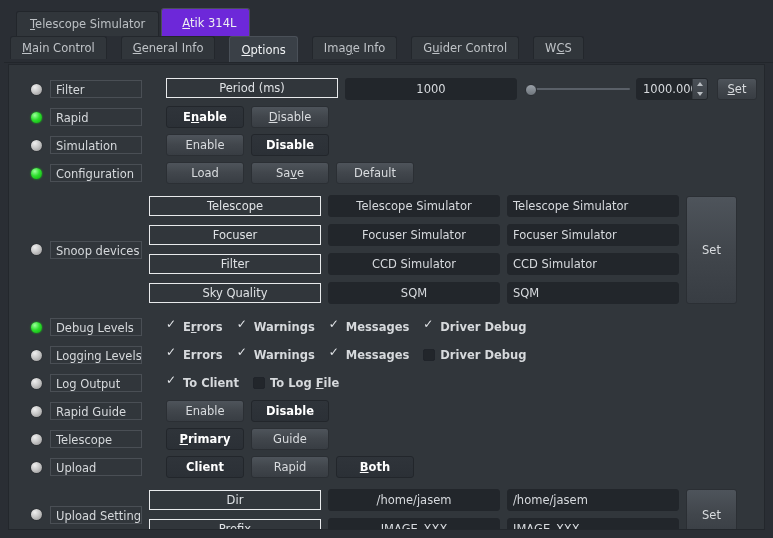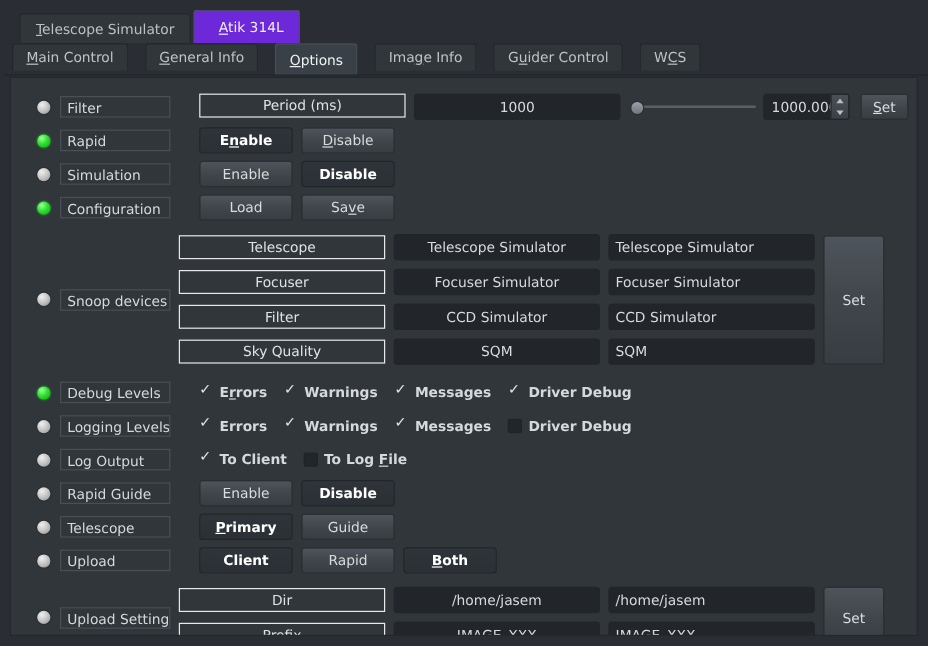--- a/index.html
+++ b/index.html
@@ -318,20 +318,21 @@
           <div class="btn w78 sel">Disable</div>
         </div>
       </div>
 
       <div class="row">
         <div class="led on"></div>
         <div class="pname">Configuration</div>
         <div class="fields">
           <div class="btn w78">Load</div>
           <div class="btn w78">Sa<span class="acc">v</span>e</div>
+          <div class="btn w78">Default</div>
         </div>
       </div>
 
       <div class="row multi group" style="margin-top:8px;">
         <div class="led off"></div>
         <div class="pname">Snoop devices</div>
         <div class="grid" style="margin-left:7px;">
           <div class="gr">
             <div class="lbl-frame" style="width:172px;">Telescope</div>
             <div class="ro" style="width:172px;margin-left:7px;">Telescope Simulator</div>

